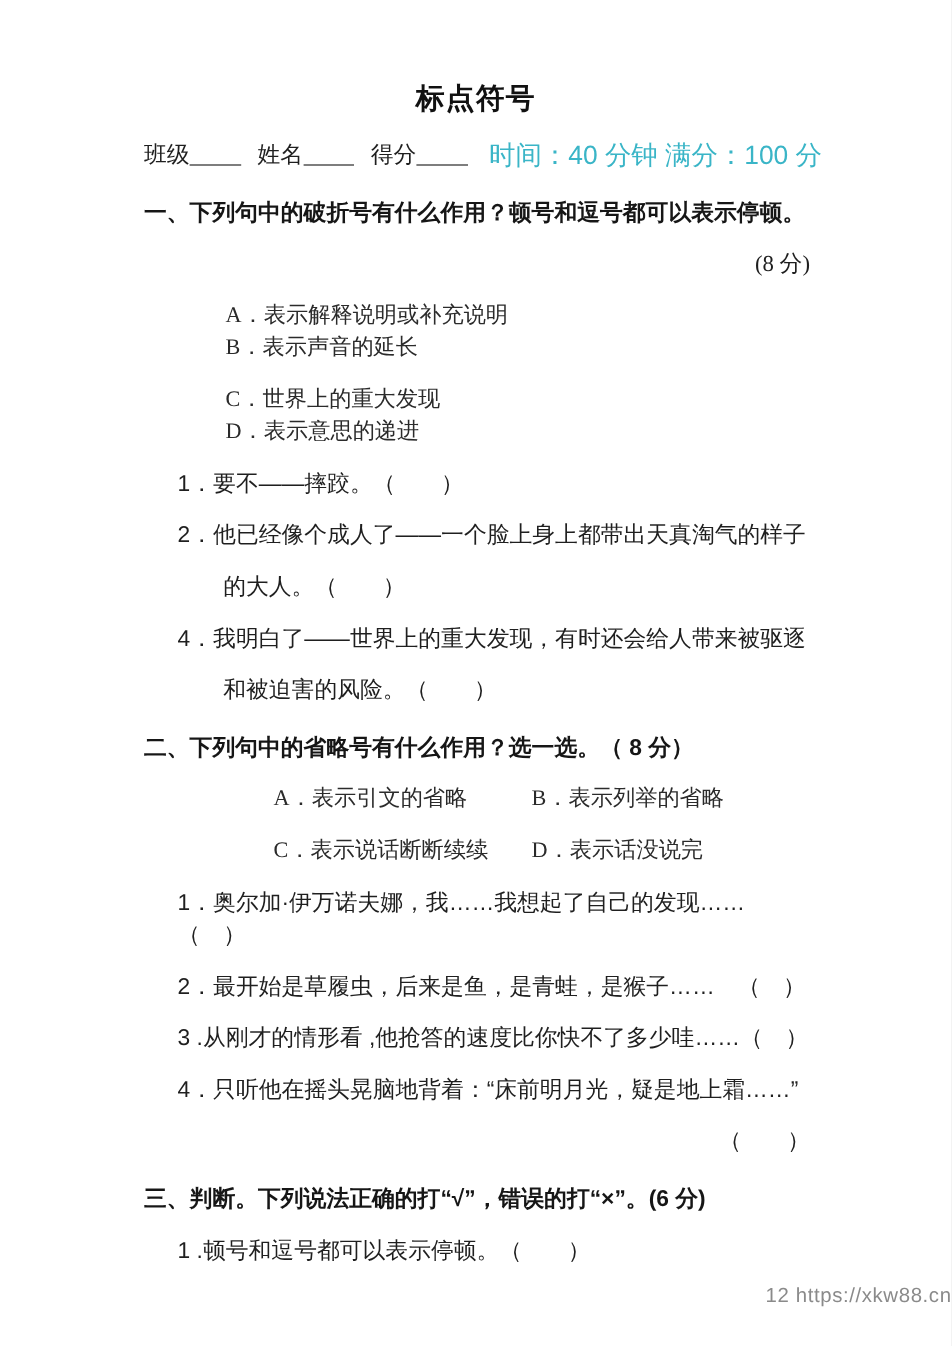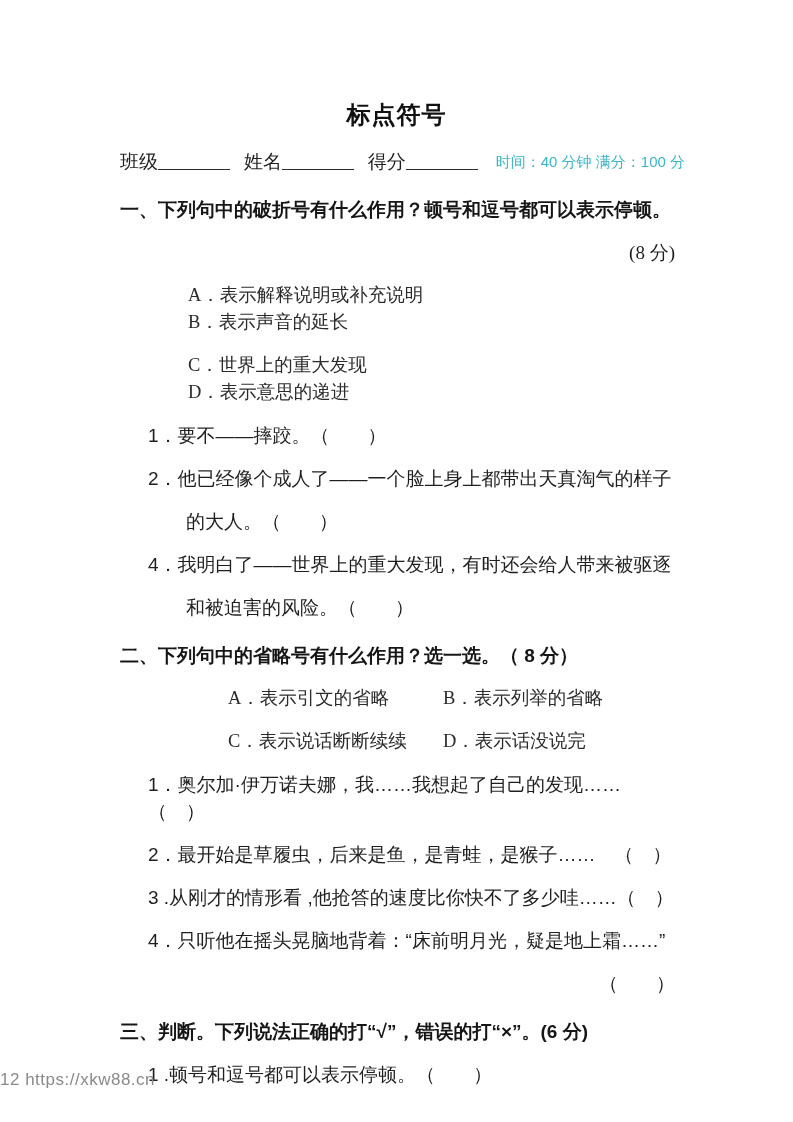--- a/index.html
+++ b/index.html
@@ -4,21 +4,21 @@
 <style>
   html,body { margin:0; padding:0; background:#e8e8e8; }
   .sheet {
     position:relative;
     width:793px; height:1122px;
     margin:0 auto;
     background:#ffffff;
     font-family:"Liberation Sans", sans-serif;
     color:#1f1f1f;
     box-sizing:border-box;
-    padding-top:100px;
+    padding-top:68px;
     overflow:hidden;
   }
   .content { padding:0 118px 0 120px; }
   .doc-title {
     text-align:center;
     font-size:24px; font-weight:700;
     line-height:30px;
     letter-spacing:1px;
     color:#111;
   }
@@ -29,21 +29,21 @@
     white-space:nowrap;
     display:flex; align-items:flex-start;
   }
   .blank-line {
     display:inline-block;
     width:86px; height:20px;
     border-bottom:1.5px solid #2a2a2a;
     margin-right:14px;
   }
   .blank-line.last { margin-right:18px; }
-  .time-note { font-size:15px; }
+  .time-note { font-size:22px; }
   .row {
     line-height:27px;
     margin-bottom:16px;
     font-size:19px;
   }
   .sec-heading {
     font-weight:700;
     margin-top:21px;
     color:#161616;
   }
@@ -58,21 +58,21 @@
   .opts1 .col1 { width:267px; }
   .opts2 { margin-left:108px; }
   .opts2 .col1 { width:215px; }
   .q { margin-left:28px; }
   .q.cont { margin-left:66px; }
   .q-flex { display:flex; }
   .bracket-right { text-align:right; }
   .footer {
     position:absolute;
     left:0; right:0; bottom:32px;
-    text-align:left;
+    text-align:right;
     font-size:17px;
     color:#8a8a8a;
     letter-spacing:0.5px;
   }
 </style>
 </head>
 <body>
 
 <div class="sheet">
 

